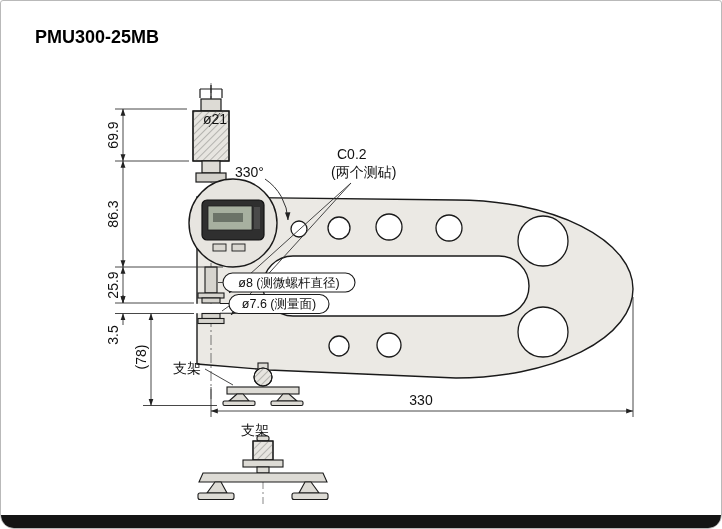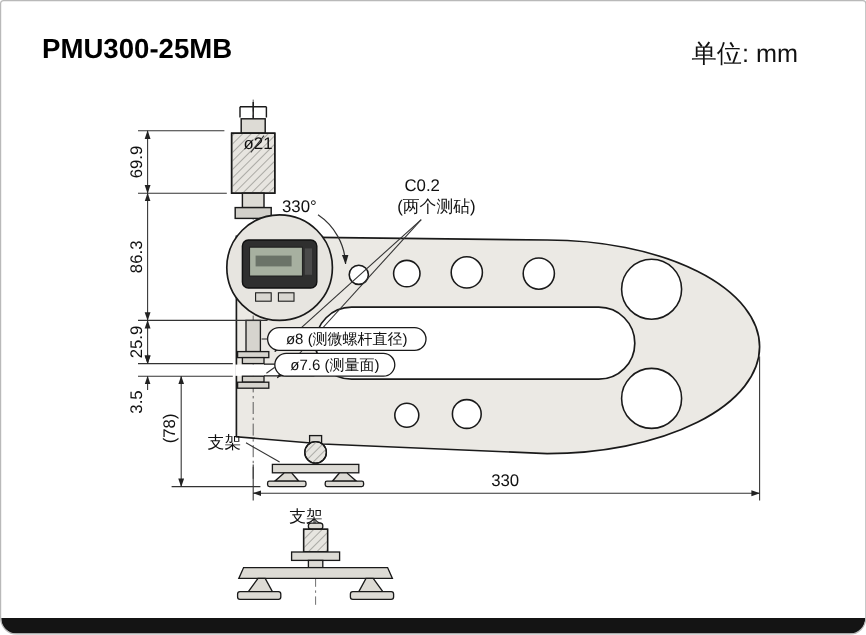--- a/index.html
+++ b/index.html
@@ -12,40 +12,39 @@
     border-radius:3px 3px 14px 14px;
     overflow:hidden;
     font-family:"Liberation Sans", sans-serif;
   }
   .bottom-bar{
     position:absolute;left:0;right:0;bottom:0;height:13px;
     background:#141414;border-radius:0 0 12px 12px;
   }
   .model{
     position:absolute;left:34px;top:26px;
-    font-size:23px;font-weight:700;color:#000;
+    font-size:18px;font-weight:700;color:#000;
     letter-spacing:0px;
   }
   .unit{
     position:absolute;right:56px;top:30px;
     font-size:21px;color:#111;
   }
   svg{position:absolute;left:0;top:0;}
   svg text{font-family:"Liberation Sans", sans-serif;fill:#111;}
   .dimtxt{font-size:14px;}
   .lbltxt{font-size:14px;}
   .boxtxt{font-size:12.5px;}
 </style>
 </head>
 <body>
 
 <div class="card">
 
   <div class="model">PMU300-25MB</div>
-  <div class="unit">单位: mm</div>
 
   <svg width="722" height="529" viewBox="0 0 722 529">
     <defs>
       <marker id="arr" viewBox="0 0 10 10" refX="9.5" refY="5" markerWidth="8" markerHeight="8" orient="auto-start-reverse">
         <path d="M0,1.6 L10,5 L0,8.4 Z" fill="#222"></path>
       </marker>
       <pattern id="hatch" width="5" height="5" patternUnits="userSpaceOnUse" patternTransform="rotate(45)">
         <line x1="0" y1="0" x2="0" y2="5" stroke="#8a8a86" stroke-width="1.1"></line>
       </pattern>
     </defs>

